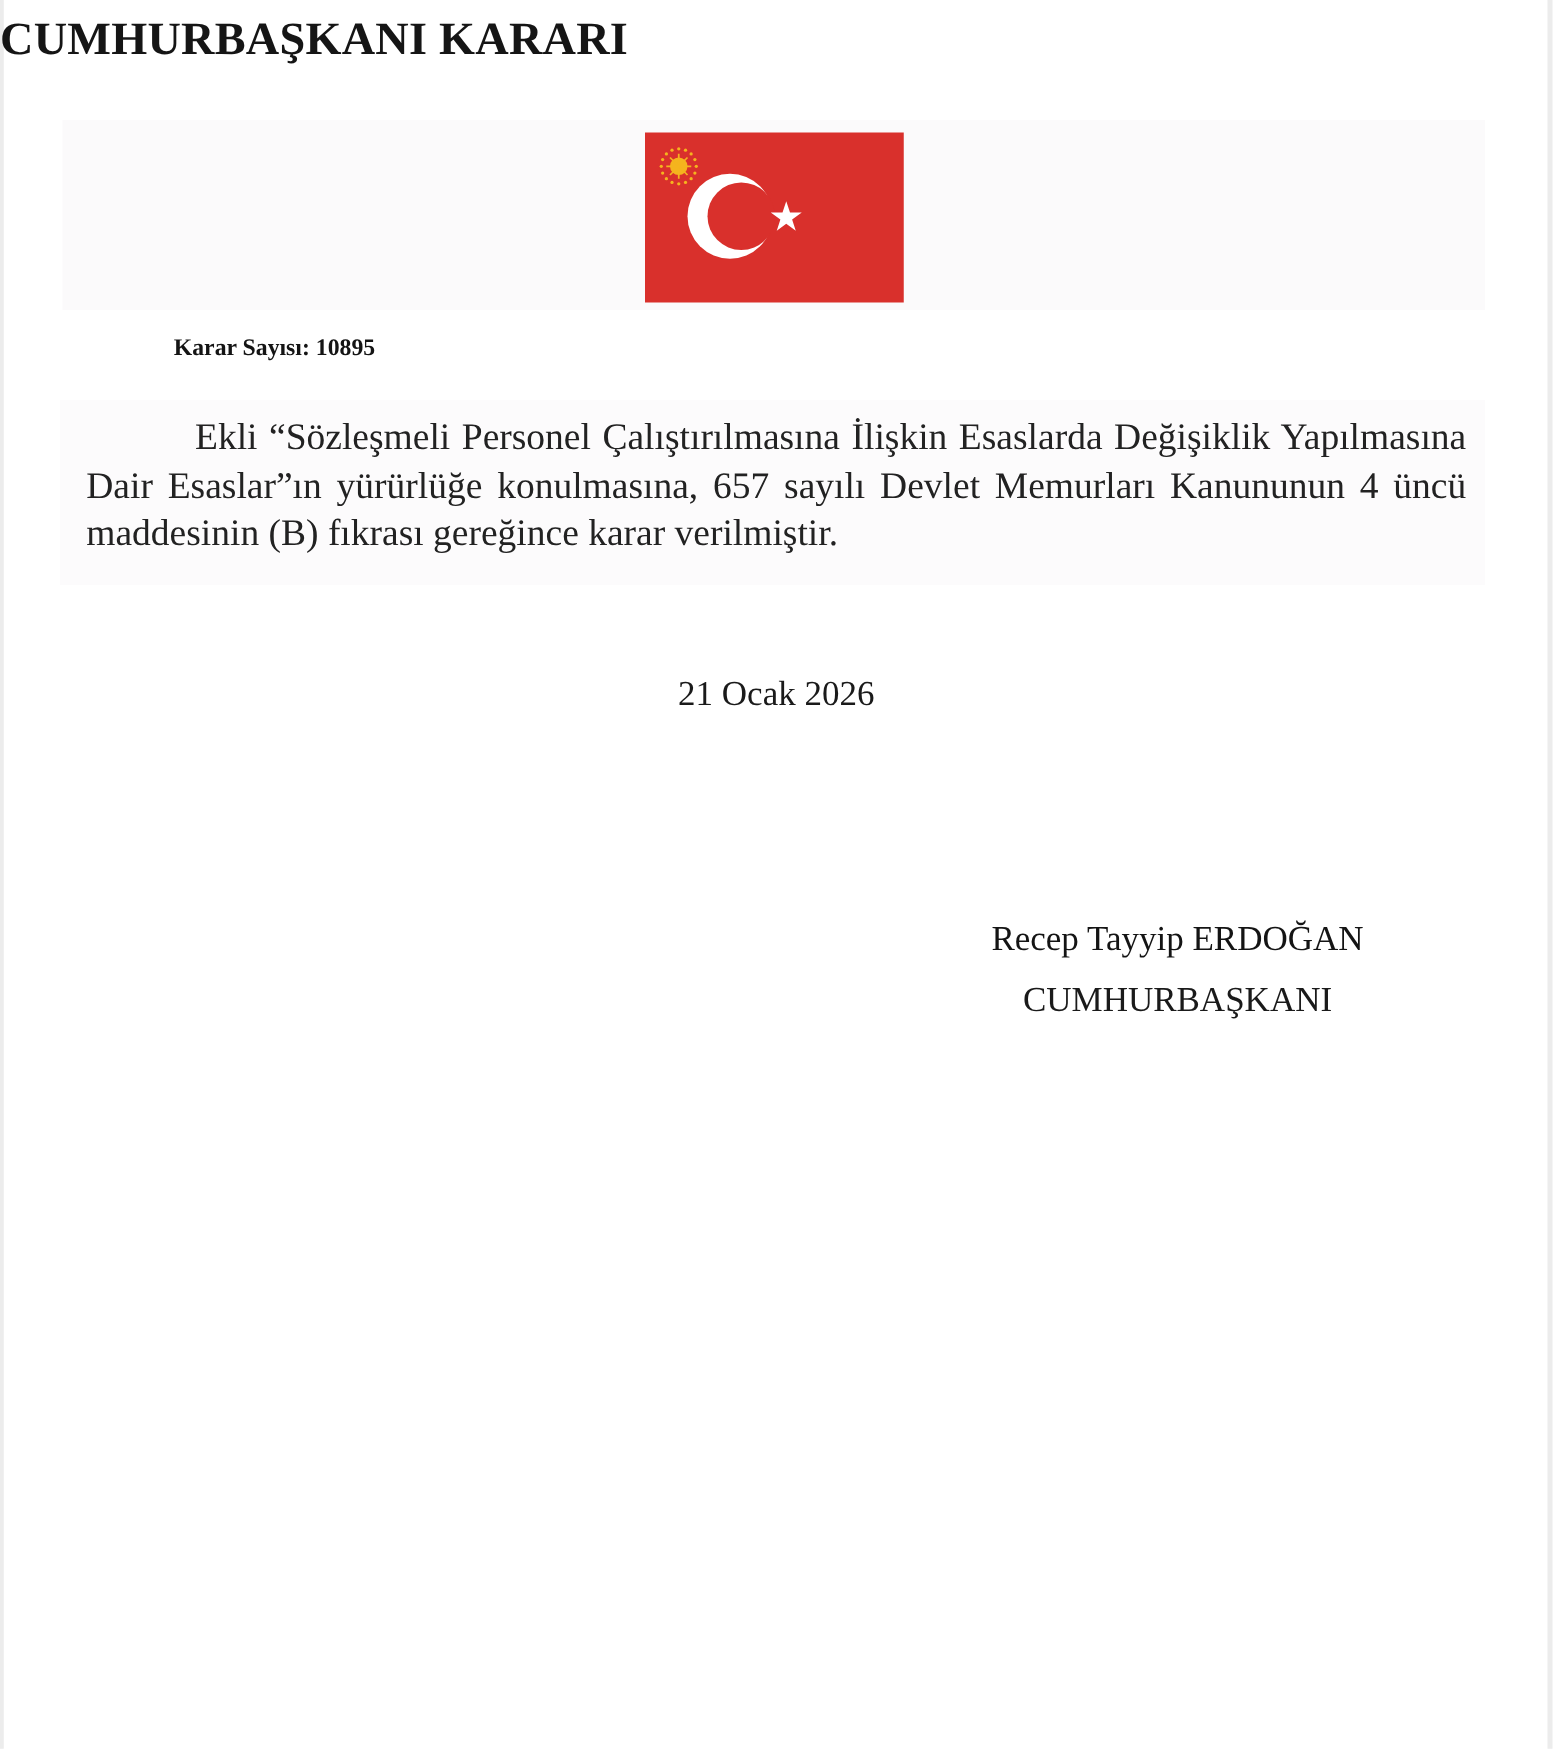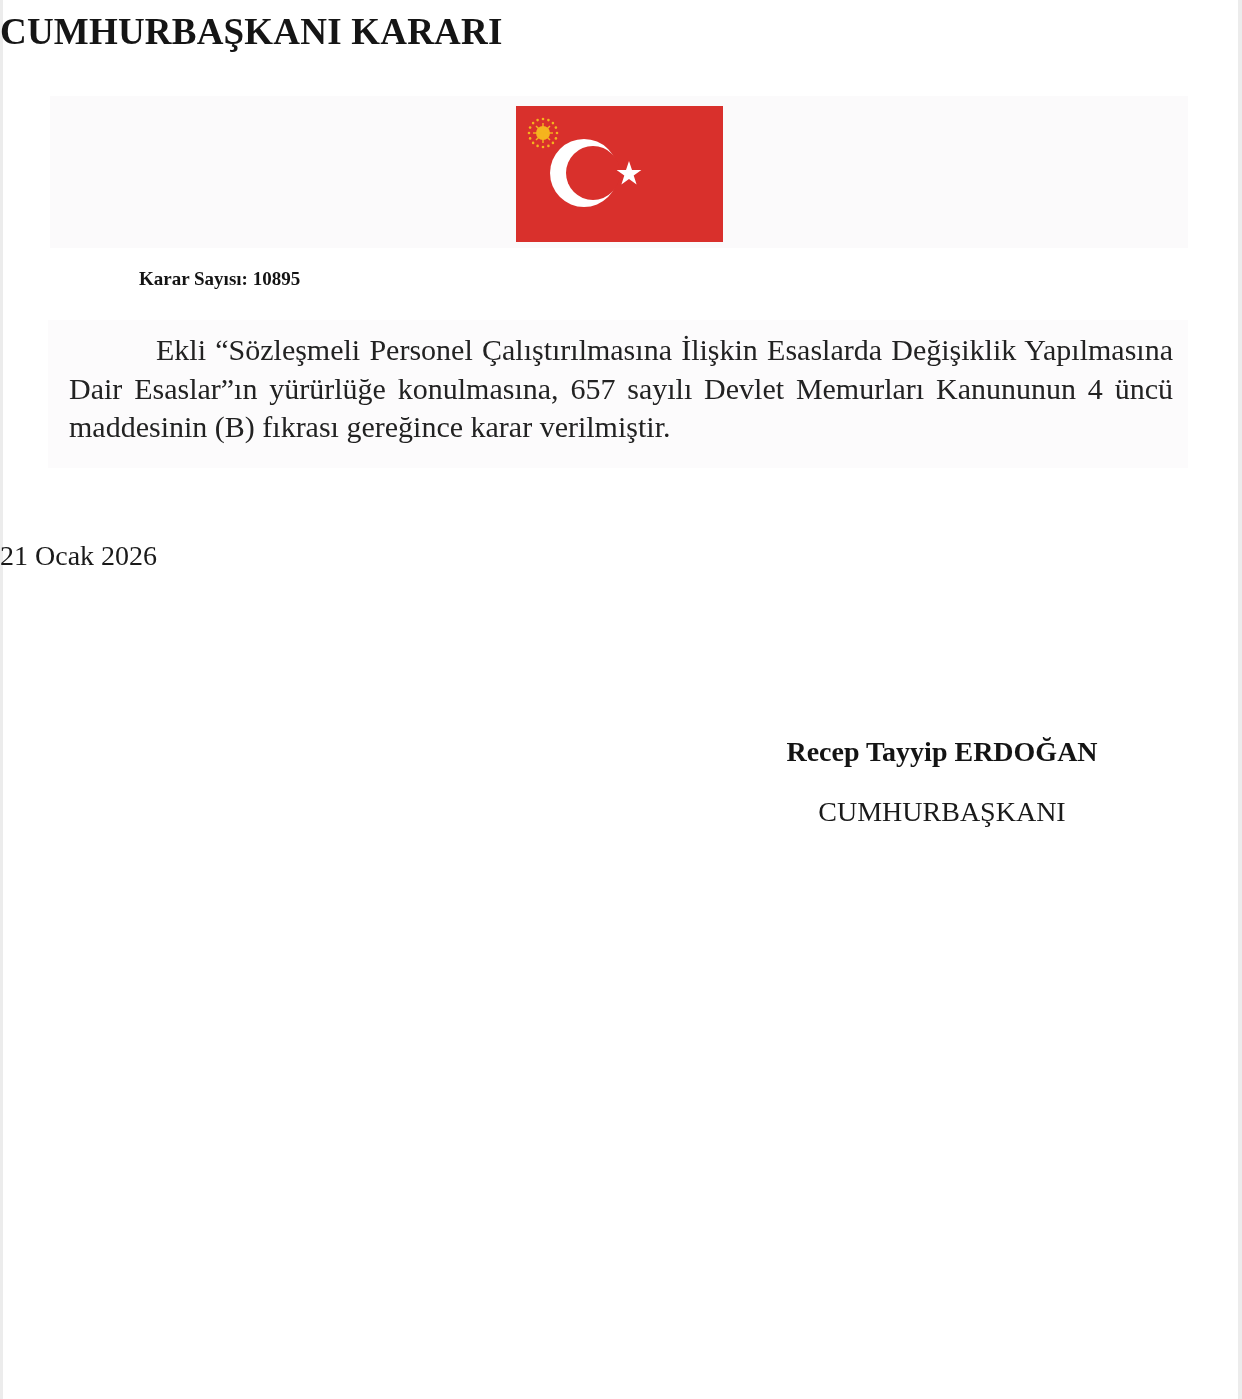--- a/index.html
+++ b/index.html
@@ -32,28 +32,28 @@
   .body-band {
     position: absolute; left: 48px; top: 320px; width: 1140px; height: 148px;
     background: #fcfbfc;
   }
   .body-text {
     position: absolute; left: 69px; top: 331px; width: 1104px;
     font-size: 30px; line-height: 38.5px; text-align: justify;
     text-indent: 87px; color: #222;
   }
   .date {
-    position: absolute; left: 0; top: 540px; width: 1242px; text-align: left;
+    position: absolute; left: 0; top: 540px; width: 1242px; text-align: center;
     font-size: 28px; color: #1a1a1a;
   }
   .signature {
     position: absolute; left: 742px; top: 733px; width: 400px; text-align: center;
   }
-  .sig-name { font-weight: bold; font-size: 28px; color: #141414; line-height: 38px; }
-  .sig-title { font-size: 28px; color: #1a1a1a; line-height: 38px; margin-top: 22px; text-align: center; }
+  .sig-name { font-weight: normal; font-size: 28px; color: #141414; line-height: 38px; }
+  .sig-title { font-size: 28px; color: #1a1a1a; line-height: 38px; margin-top: 11px; text-align: center; }
 </style>
 </head>
 <body>
 
 <div class="edge-left"></div>
 <div class="edge-right"></div>
 
 <h1 class="title" style="margin:0">CUMHURBAŞKANI KARARI</h1>
 
 <div class="flag-band"></div>

